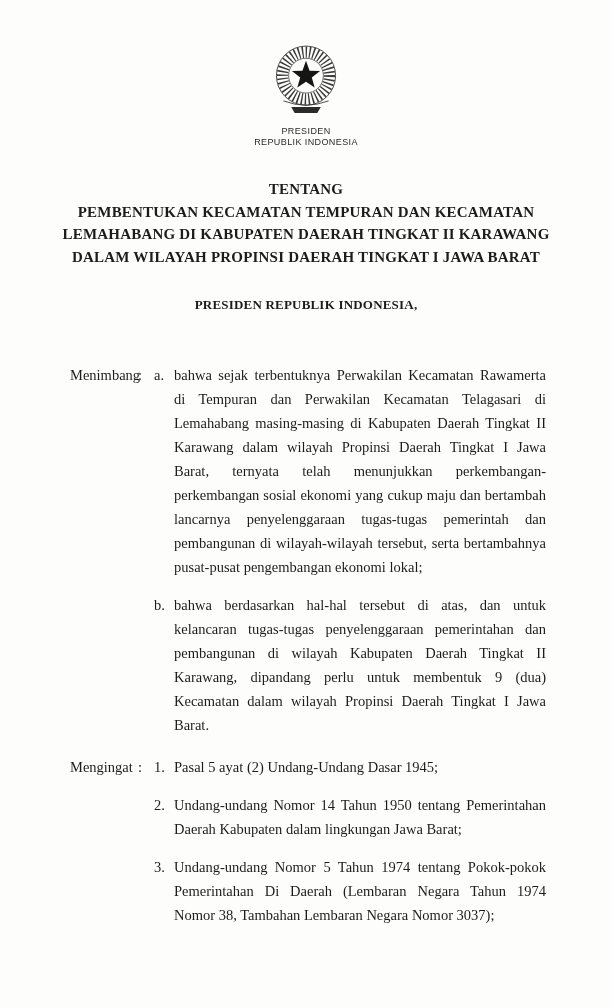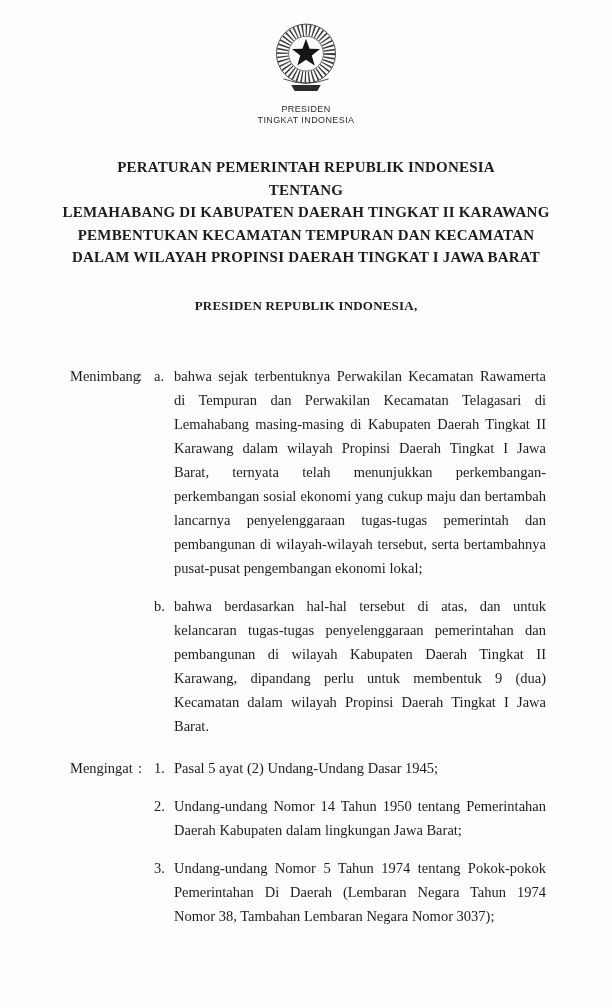--- a/index.html
+++ b/index.html
@@ -8,21 +8,21 @@
     width: 612px;
     height: 1008px;
     margin: 0 auto;
     background: #fdfdfc;
     color: #1c1c1c;
     font-family: "Liberation Serif", serif;
     box-sizing: border-box;
     overflow: hidden;
   }
   .emblem-wrap {
-    padding-top: 18px;
+    padding-top: 40px;
     text-align: center;
   }
   .letterhead {
     text-align: center;
     font-family: "Liberation Sans", sans-serif;
     font-size: 9px;
     line-height: 11px;
     letter-spacing: 0.4px;
     color: #2a2a2a;
     margin-top: 2px;
@@ -67,29 +67,28 @@
     <svg class="emblem-svg" viewBox="0 0 100 92" width="88" height="80" aria-hidden="true">
       <circle cx="50" cy="41" r="34" fill="none" stroke="#333" stroke-width="1"></circle>
       <circle cx="50" cy="41" r="27" fill="none" stroke="#3a3a3a" stroke-width="13" stroke-dasharray="1.6 2.6"></circle>
       <circle cx="50" cy="41" r="20" fill="#fdfdfc" stroke="#333" stroke-width="0.8"></circle>
       <path fill="#151515" d="M50,24 L54.11,35.34 L66.17,35.75 L56.66,43.16 L59.99,54.75 L50,48 L40.01,54.75 L43.34,43.16 L33.83,35.75 L45.89,35.34 Z"></path>
       <path fill="#2b2b2b" d="M33,77 L67,77 L63,84 L37,84 Z"></path>
       <path fill="none" stroke="#333" stroke-width="1" d="M24,70 Q50,80 76,70"></path>
     </svg>
     <div class="letterhead">
       <div>PRESIDEN</div>
-      <div>TINGKAT INDONESIA</div>
+      <div>REPUBLIK INDONESIA</div>
     </div>
   </div>
 
   <div class="title-block">
-    <div>PERATURAN PEMERINTAH REPUBLIK INDONESIA</div>
     <div>TENTANG</div>
+    <div>PEMBENTUKAN KECAMATAN TEMPURAN DAN KECAMATAN</div>
     <div>LEMAHABANG DI KABUPATEN DAERAH TINGKAT II KARAWANG</div>
-    <div>PEMBENTUKAN KECAMATAN TEMPURAN DAN KECAMATAN</div>
     <div>DALAM WILAYAH PROPINSI DAERAH TINGKAT I JAWA BARAT</div>
   </div>
 
   <div class="salutation">PRESIDEN REPUBLIK INDONESIA,</div>
 
   <div class="body-block">
 
     <div class="clause-row">
       <span class="clause-label">Menimbang</span>
       <span class="clause-colon">:</span>

